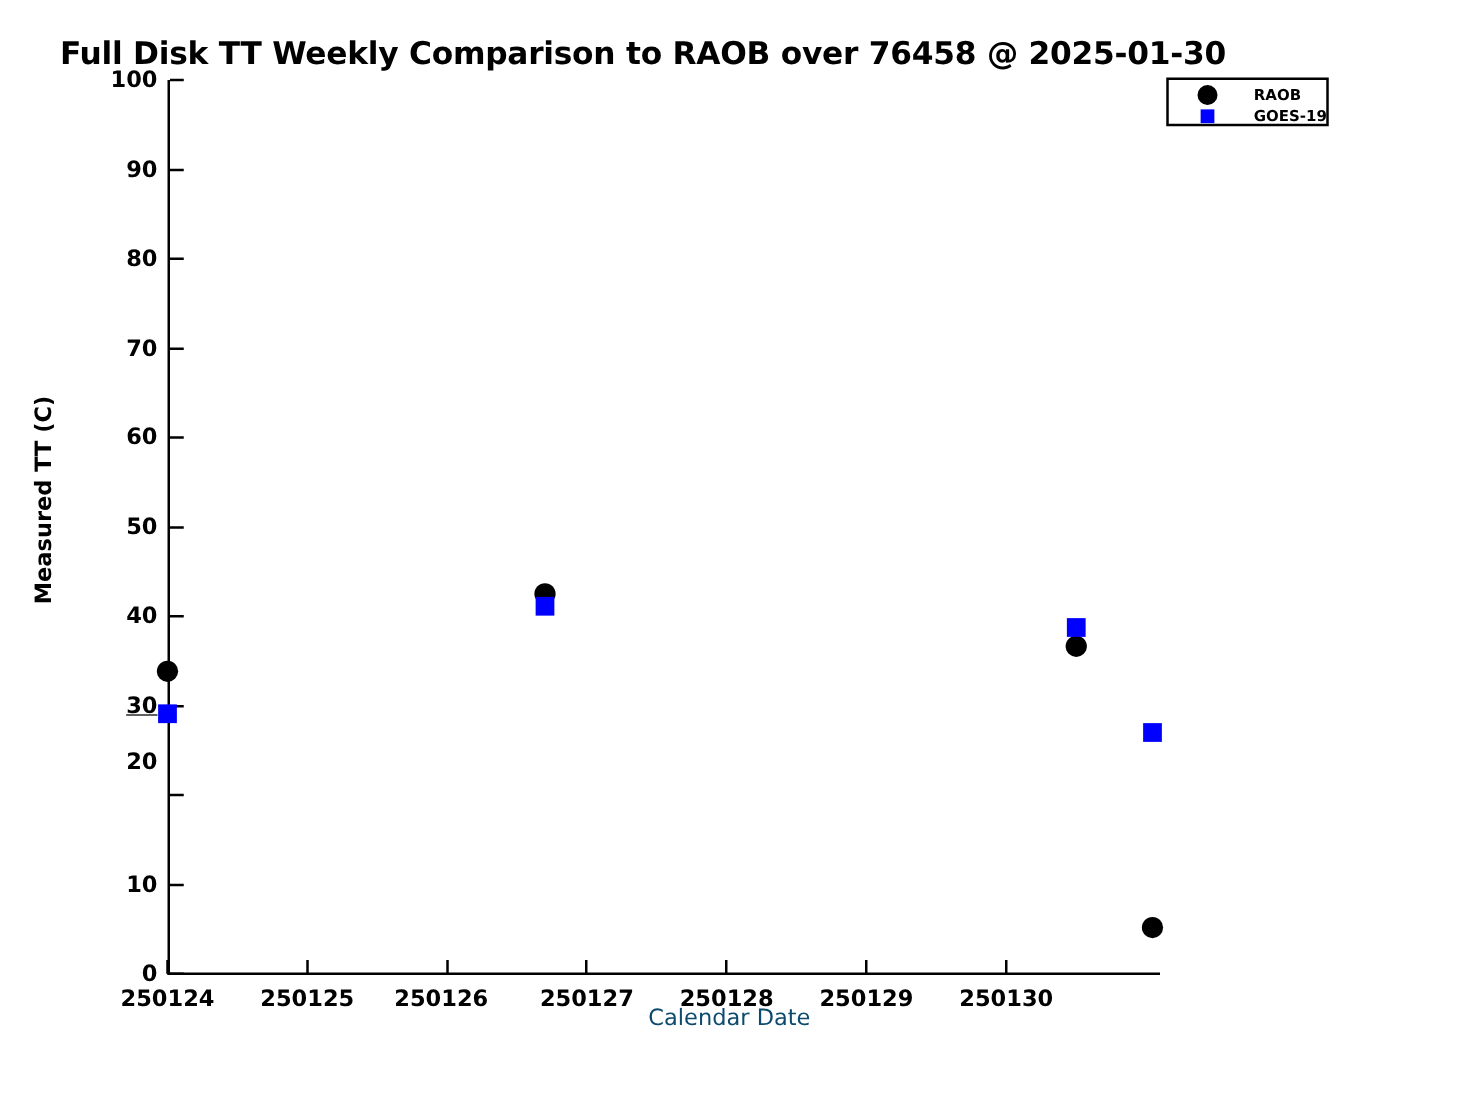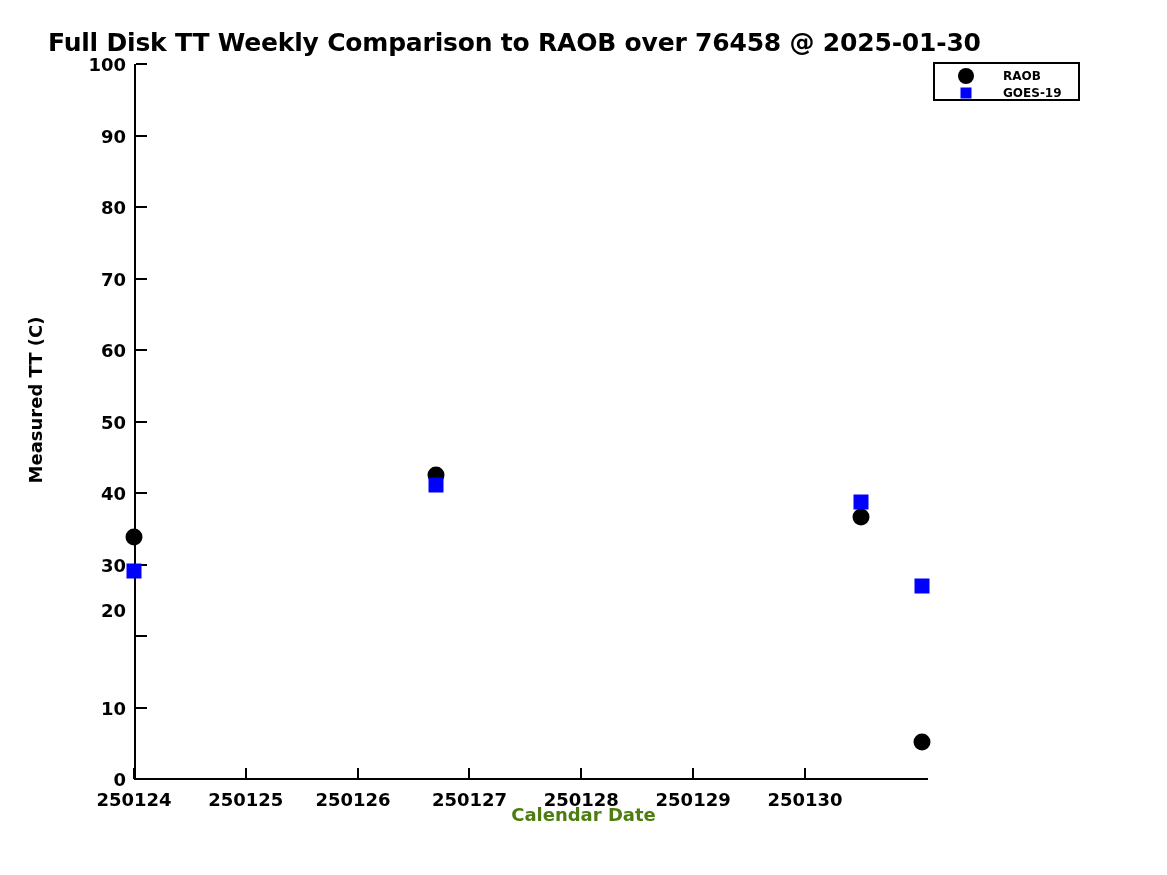--- a/index.html
+++ b/index.html
@@ -107,22 +107,22 @@
   }
 
   
   #xlabel {
     position: absolute;
     left: 0px;
     top: 804px;
     width: 1167px;
     text-align: center;
     font-size: 18px;
-    font-weight: bold;
-    color: #4d7c0f;
+    font-weight: normal;
+    color: #0c4a6e;
   }
   #ylabel-wrap {
     position: absolute;
     left: -63px;
     top: 388px;
     width: 200px;
     height: 24px;
     transform: rotate(-90deg);
     transform-origin: center center;
   }
@@ -150,21 +150,21 @@
     height: 15px;
     background: #0000ff;
     transform: translate(-50%, -50%);
   }
 
   
   #legend {
     position: absolute;
     left: 933px;
     top: 62px;
-    width: 147px;
+    width: 130px;
     height: 39px;
     border: 2px solid #000000;
     background: #ffffff;
     box-sizing: border-box;
   }
   .legend-row {
     position: absolute;
     left: 0;
     width: 139px;
     height: 17px;
@@ -240,21 +240,21 @@
         <div class="marker-square" title="GOES-19: 41.1" style="left: 301.944px; top: 421.135px; background: rgb(0, 0, 255);"></div>
         <div class="marker-square" title="GOES-19: 38.7" style="left: 726.901px; top: 438.295px; background: rgb(0, 0, 255);"></div>
         <div class="marker-square" title="GOES-19: 27" style="left: 788.408px; top: 521.95px; background: rgb(0, 0, 255);"></div>
       </div>
   </div>
 
   <div id="ytick-labels-layer">
       <div class="ytick-label" style="top: 715px;">0</div>
       <div class="ytick-label" style="top: 643.5px;">10</div>
       <div class="ytick-label" style="top: 546px;">20</div>
-      <div class="ytick-label" style="top: 500.5px;">30</div>
+      <div class="ytick-label" style="top: 500.5px; text-decoration: underline;">30</div>
       <div class="ytick-label" style="top: 429px;">40</div>
       <div class="ytick-label" style="top: 357.5px;">50</div>
       <div class="ytick-label" style="top: 286px;">60</div>
       <div class="ytick-label" style="top: 214.5px;">70</div>
       <div class="ytick-label" style="top: 143px;">80</div>
       <div class="ytick-label" style="top: 71.5px; margin-left: 33px;">90</div>
       <div class="ytick-label" style="top: 0px;">100</div>
     </div>
   <div id="xtick-labels-layer">
       <div class="xtick-label" style="left: 0px;">250124</div>

